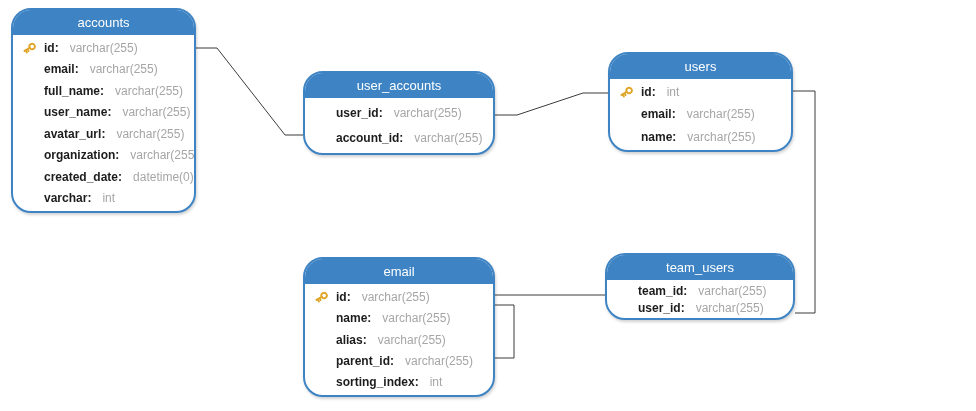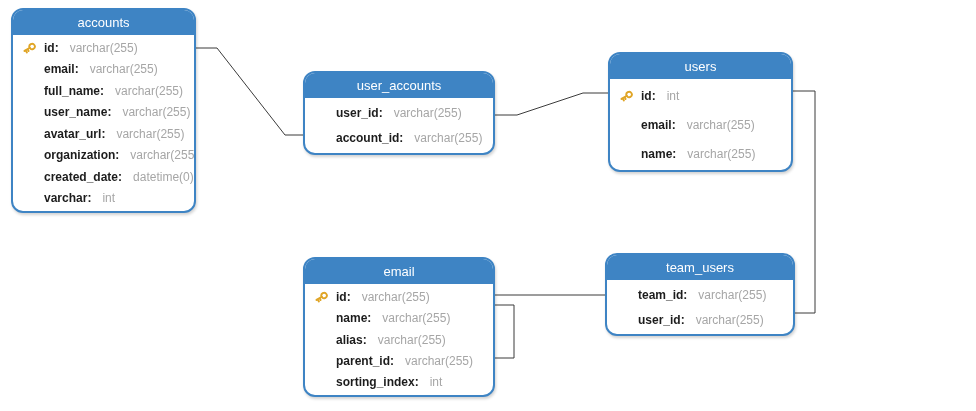--- a/index.html
+++ b/index.html
@@ -6,21 +6,21 @@
   .canvas {
     position:relative; width:976px; height:411px; background:#ffffff;
     font-family:"Liberation Sans", sans-serif; overflow:hidden;
   }
   .lines { position:absolute; left:0; top:0; z-index:0; }
   .connector { fill:none; stroke:var(--c-connector,#3b3b3b); stroke-width:1; }
 
   .er-table {
     position:absolute; box-sizing:border-box; z-index:1;
     background:#ffffff; border:2px solid var(--c-border,#3e84c4);
-    border-radius:12px; overflow:hidden;
+    border-radius:20px; overflow:hidden;
     box-shadow:1px 2px 3px rgba(0,0,0,0.18);
     display:flex; flex-direction:column;
   }
   .er-header {
     flex:0 0 25px; line-height:25px;
     background:var(--c-header,#3e84c4); color:#ffffff;
     text-align:center; font-size:13px;
   }
   .er-body {
     flex:1; display:flex; flex-direction:column;
@@ -30,23 +30,23 @@
     position:relative; flex:1; display:flex; align-items:center;
     padding-left:27px; font-size:12px; white-space:nowrap; line-height:1;
   }
   .fname, .colon { font-weight:bold; color:var(--c-field_name,#1c1c1c); }
   .ftype { color:var(--c-field_type,#a6a6a6); margin-left:11px; }
   .key-icon { position:absolute; left:5px; top:50%; transform:translateY(-50%); width:15px; height:15px; }
   .keyg { stroke:var(--c-key_icon,#e0a526); stroke-width:2; fill:none; stroke-linecap:round; }
 
   #t-accounts      { left:11px;  top:8px;   width:185px; height:205px; }
   #t-user_accounts { left:303px; top:71px;  width:192px; height:84px;justify-content:center;  }
-  #t-users         { left:608px; top:52px;  width:185px; height:120px; }
+  #t-users         { left:608px; top:52px;  width:185px; height:100px; }
   #t-teams         { left:303px; top:257px; width:192px; height:140px; }
-  #t-team_users    { left:605px; top:253px; width:190px; height:83px;  }
+  #t-team_users    { left:605px; top:253px; width:190px; height:67px;  }
 </style>
 </head>
 <body>
 
 <div class="canvas">
 
   <svg class="lines" width="976" height="411">
     <polyline class="connector" points="196,48 217,48 285,135 303,135"></polyline>
     <polyline class="connector" points="495,115 517,115 583,93 608,93"></polyline>
     <polyline class="connector" points="495,295 605,295"></polyline>

